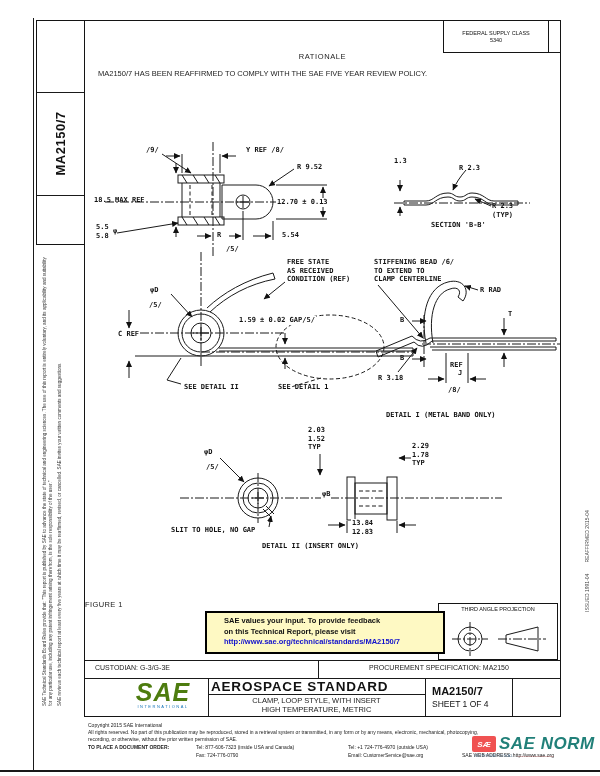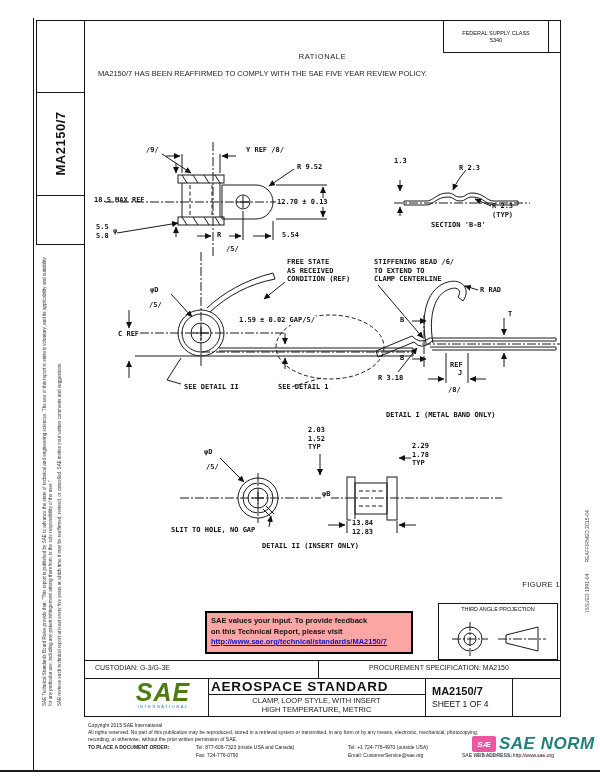--- a/index.html
+++ b/index.html
@@ -203,26 +203,26 @@
 1.52
 TYP</span>
   <span class="dim" style="left:412px;top:442px">2.29
 1.78
 TYP</span>
   <span class="dim bgw" style="left:321px;top:490px">φB</span>
   <span class="dim bgw" style="left:351px;top:519px">13.84
 12.83</span>
   <span class="dim" style="left:262px;top:542px">DETAIL II (INSERT ONLY)</span>
 
-  <div class="sans" style="left:85px;top:580px;width:475px;text-align:right;letter-spacing:.4px">FIGURE 1</div>
-
-  <div class="abs" style="left:205px;top:611px;width:208px;height:43px;border:2px solid #000;box-sizing:border-box;padding:3px 4px;background:#fca5a5;z-index:6">
+  <div class="sans" style="left:85px;top:600px;width:475px;text-align:left;letter-spacing:.4px">FIGURE 1</div>
+
+  <div class="abs" style="left:205px;top:611px;width:240px;height:43px;border:2px solid #000;box-sizing:border-box;padding:3px 17px;background:#fef9c3;z-index:6">
     <div style="font:bold 7.5px 'Liberation Sans',sans-serif;line-height:10.5px;white-space:pre">SAE values your input. To provide feedback</div>
     <div style="font:bold 7.5px 'Liberation Sans',sans-serif;line-height:10.5px;white-space:pre">on this Technical Report, please visit</div>
-    <div style="font:bold 7.5px 'Liberation Sans',sans-serif;line-height:10.5px;color:#1111cc;text-decoration:underline;white-space:pre;cursor:pointer">http://www.sae.org/technical/standards/MA2150/7</div>
+    <div style="font:bold 7.5px 'Liberation Sans',sans-serif;line-height:10.5px;color:#1111cc;white-space:pre;cursor:pointer">http://www.sae.org/technical/standards/MA2150/7</div>
   </div>
 
   <div class="box" style="left:438px;top:603px;width:120px;height:57px;z-index:4"></div>
   <div class="abs" style="left:438px;top:606px;width:120px;text-align:center;font-size:5.5px;z-index:6">THIRD ANGLE PROJECTION</div>
   <svg class="fig" style="left:438px;top:614px" width="120" height="44" viewBox="0 0 120 44">
     <circle cx="32" cy="25" r="12"></circle>
     <circle cx="32" cy="25" r="6"></circle>
     <path class="cl" d="M14,25 H50 M32,8 V42"></path>
     <path d="M100,13 L68,21 M100,37 L68,29 M100,13 V37 M68,21 V29"></path>
     <path class="cl" d="M60,25 H108"></path>
@@ -253,21 +253,21 @@
   <div class="ft" style="left:88px;top:729px">All rights reserved. No part of this publication may be reproduced, stored in a retrieval system or transmitted, in any form or by any means, electronic, mechanical, photocopying,</div>
   <div class="ft" style="left:88px;top:736px">recording, or otherwise, without the prior written permission of SAE.</div>
   <div class="ft" style="left:88px;top:744px;font-weight:bold">TO PLACE A DOCUMENT ORDER:</div>
   <div class="ft" style="left:196px;top:744px">Tel: 877-606-7323 (inside USA and Canada)</div>
   <div class="ft" style="left:348px;top:744px">Tel: +1 724-776-4970 (outside USA)</div>
   <div class="ft" style="left:196px;top:752px">Fax: 724-776-0790</div>
   <div class="ft" style="left:348px;top:752px">Email: CustomerService@sae.org</div>
   <div class="ft" style="left:462px;top:752px">SAE WEB ADDRESS: http://www.sae.org</div>
 
   <div class="abs" style="left:472px;top:734px;z-index:8;display:flex;align-items:center;gap:3px;opacity:.92">
-    <div style="width:24px;height:16px;background:#ec4899;border-radius:2px;display:flex;align-items:center;justify-content:center">
+    <div style="width:24px;height:16px;background:#ef4444;border-radius:2px;display:flex;align-items:center;justify-content:center">
       <span style="color:#fff;font:italic bold 8px 'Liberation Sans',sans-serif">SÆ</span>
     </div>
     <span style="font:italic bold 17px 'Liberation Sans',sans-serif;color:#0f766e;letter-spacing:.5px;white-space:nowrap">SAE NORM</span>
   </div>
   <div class="abs" style="left:474px;top:753px;z-index:8;display:flex;gap:4px;font-size:4px;align-items:center">
     <span style="color:#5a7a94;letter-spacing:.6px">INTERNATIONAL</span>
     <span style="color:#c04848">—————————</span>
   </div>
 
   <div class="ln" style="left:0;top:770px;width:600px;height:2px"></div>

